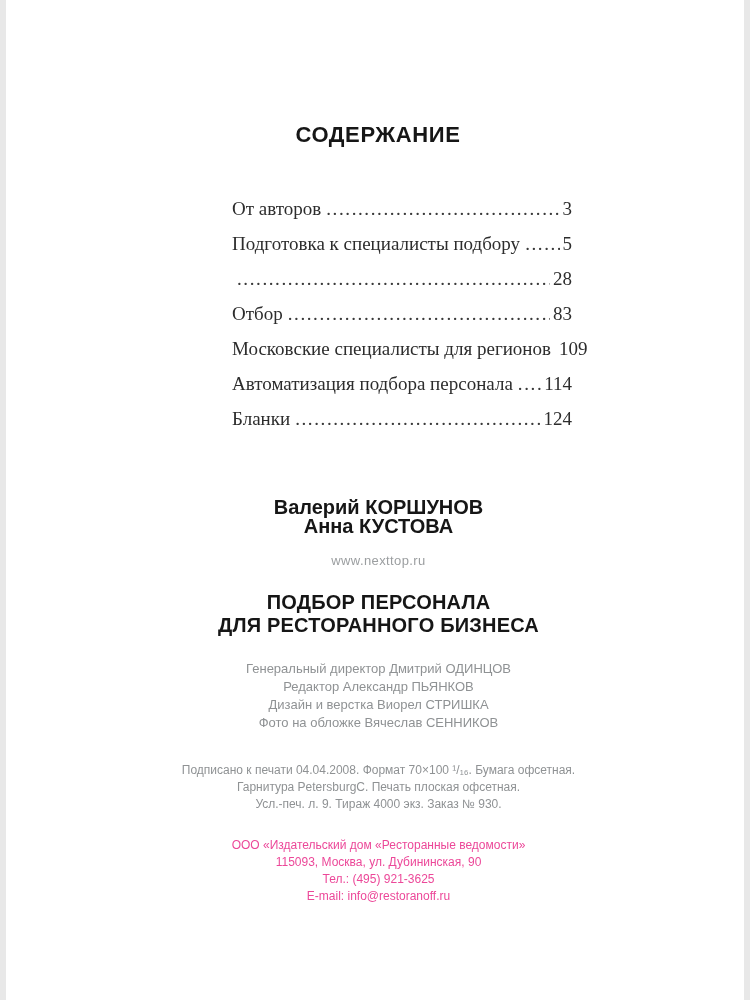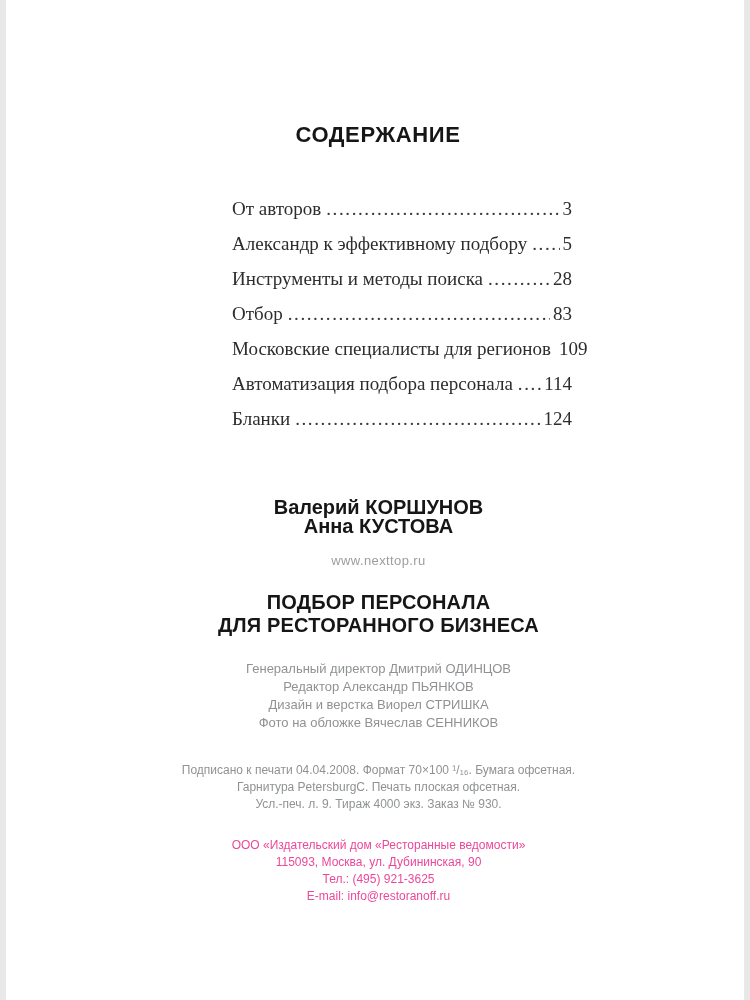--- a/index.html
+++ b/index.html
@@ -86,26 +86,25 @@
 
   <div class="contents-heading">СОДЕРЖАНИЕ</div>
 
   <div class="toc">
     <div class="toc-row">
       <span class="toc-title">От авторов</span>
       <span class="toc-leader"></span>
       <span class="toc-page">3</span>
     </div>
     <div class="toc-row">
-      <span class="toc-title">Александр к эффективному подбору</span>
+      <span class="toc-title">Подготовка к специалисты подбору</span>
       <span class="toc-leader"></span>
       <span class="toc-page">5</span>
     </div>
     <div class="toc-row">
-      <span class="toc-title">Инструменты и методы поиска</span>
       <span class="toc-leader"></span>
       <span class="toc-page">28</span>
     </div>
     <div class="toc-row">
       <span class="toc-title">Отбор</span>
       <span class="toc-leader"></span>
       <span class="toc-page">83</span>
     </div>
     <div class="toc-row">
       <span class="toc-title">Московские специалисты для регионов</span>

